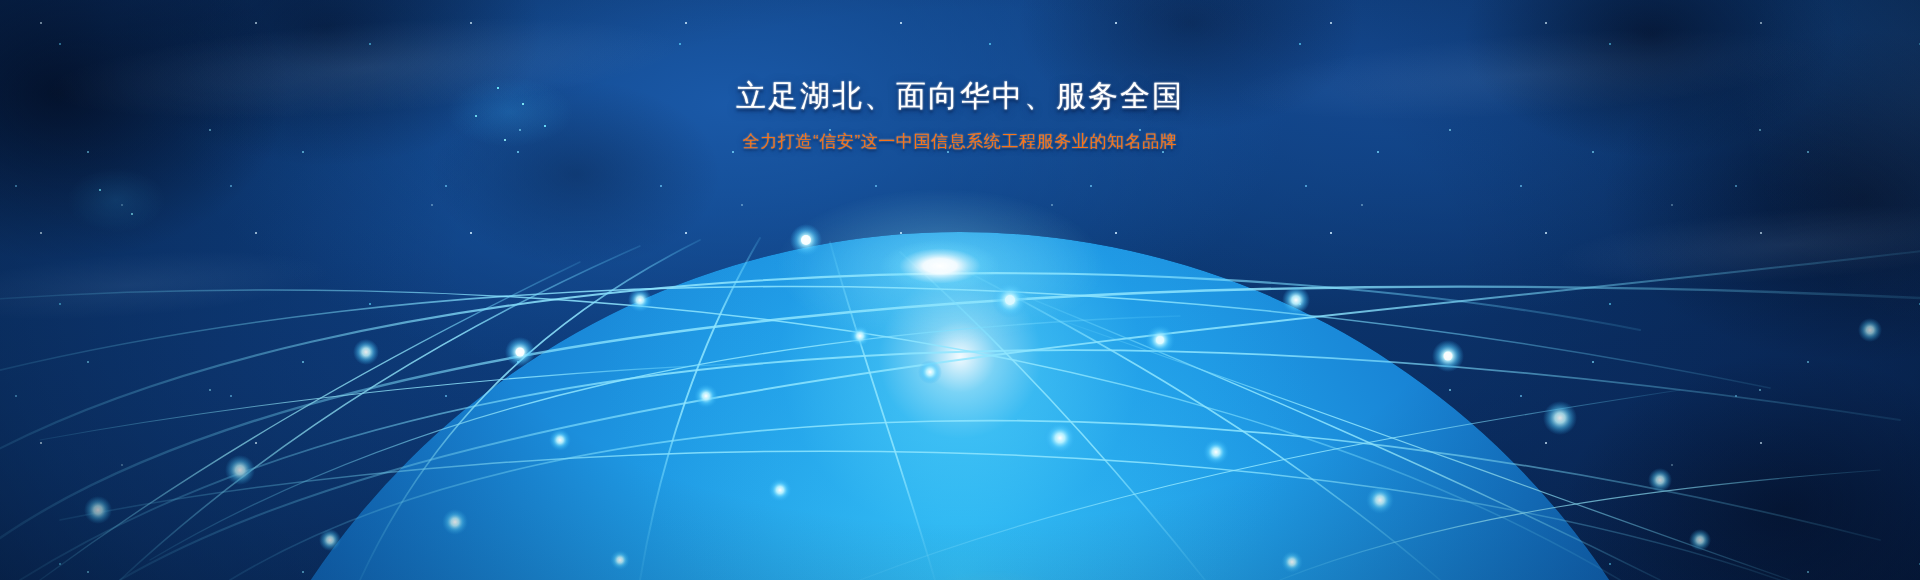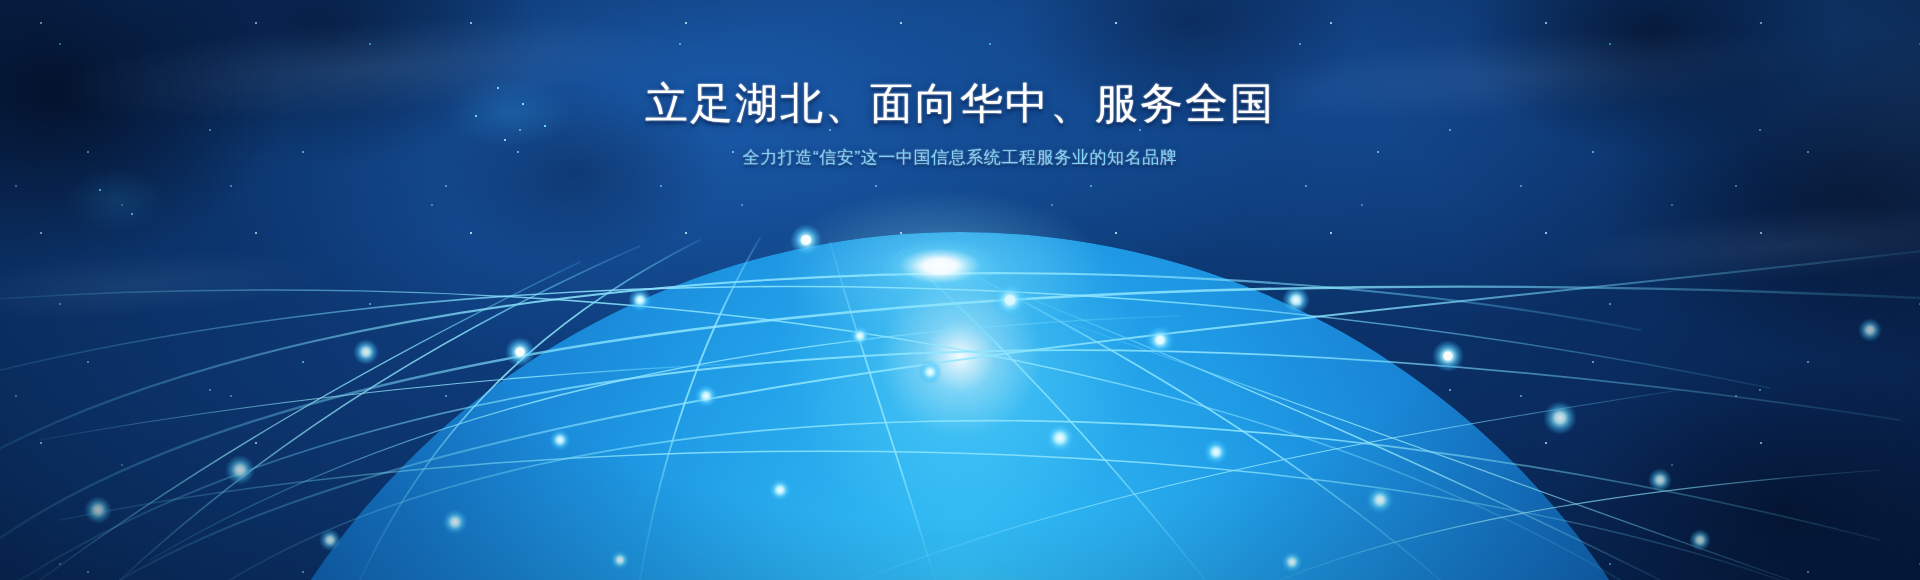--- a/index.html
+++ b/index.html
@@ -156,33 +156,33 @@
   #text-block {
     position: absolute;
     left: 0;
     right: 0;
     top: 78px;
     text-align: center;
     z-index: 20;
   }
   #headline {
     color: #ffffff;
-    font-size: 43px;
+    font-size: 30px;
     line-height: 1.2;
     letter-spacing: 2px;
     font-weight: 400;
     text-shadow:
       0 0 2px rgba(255,255,255,0.9),
       0 2px 10px rgba(8,40,95,0.85),
       0 3px 3px rgba(6,30,75,0.7);
     white-space: nowrap;
   }
   #subhead {
     margin-top: 16px;
-    color: #7dd3fc;
+    color: #f97316;
     font-size: 17px;
     line-height: 1.4;
     letter-spacing: 0.6px;
     font-weight: 400;
     text-shadow:
       0 0 2px rgba(255,255,255,0.55),
       0 1px 6px rgba(8,40,95,0.9),
       0 2px 2px rgba(6,30,75,0.65);
     white-space: nowrap;
   }

